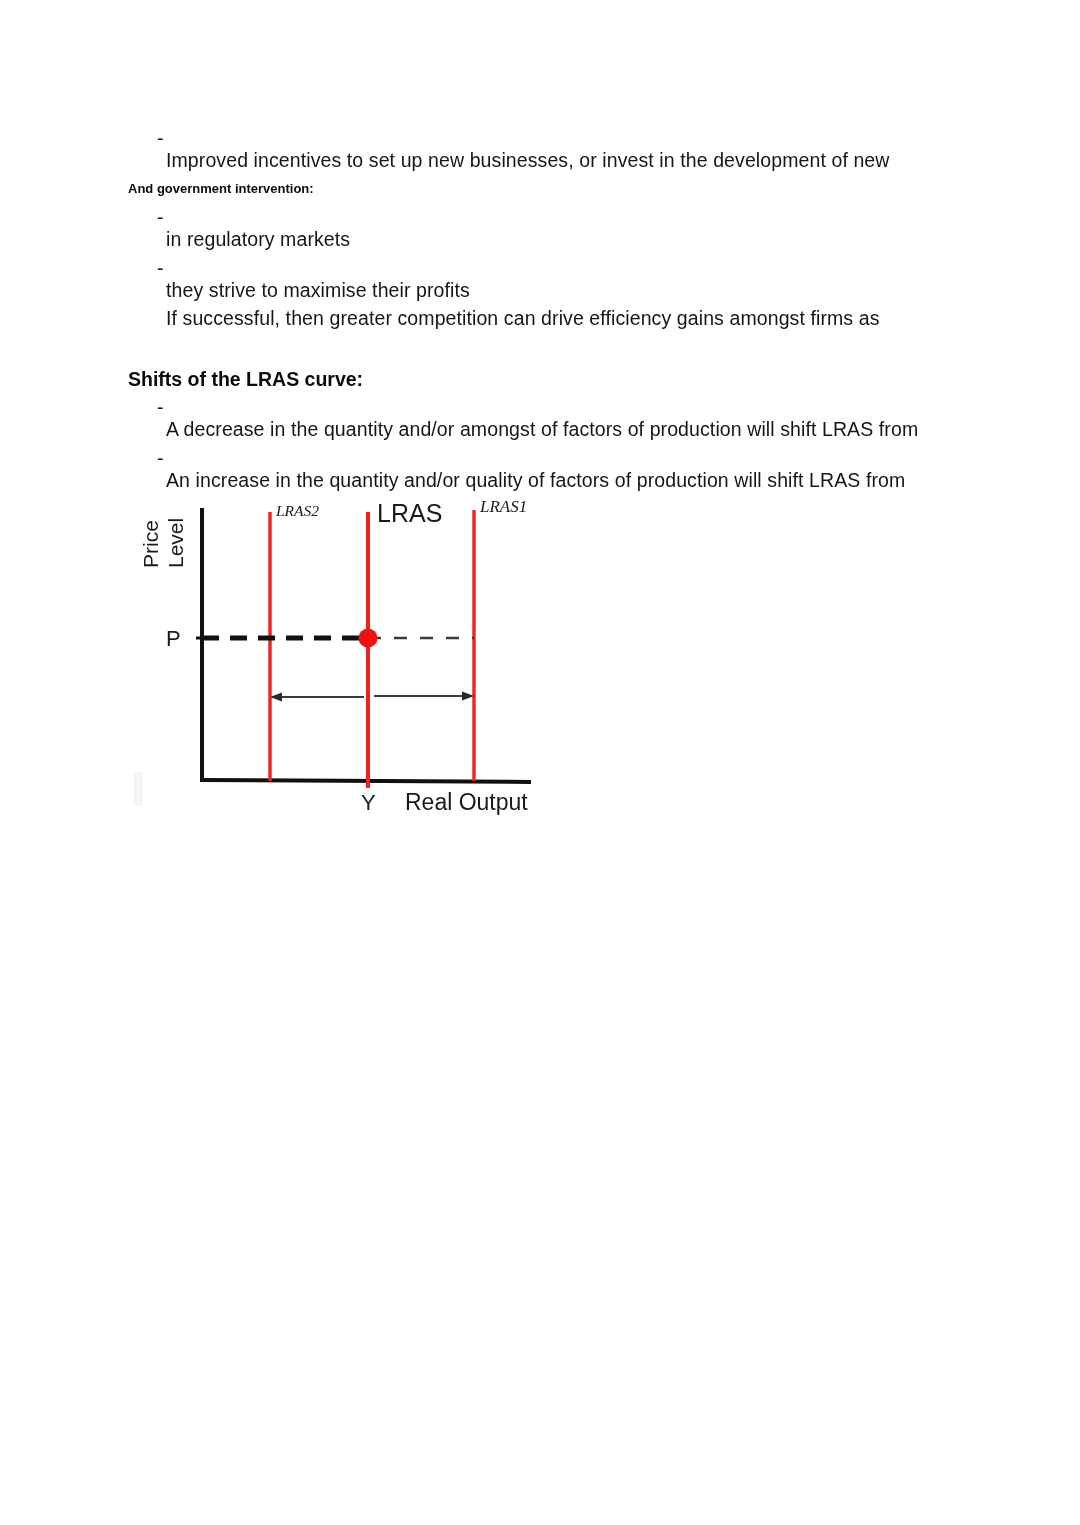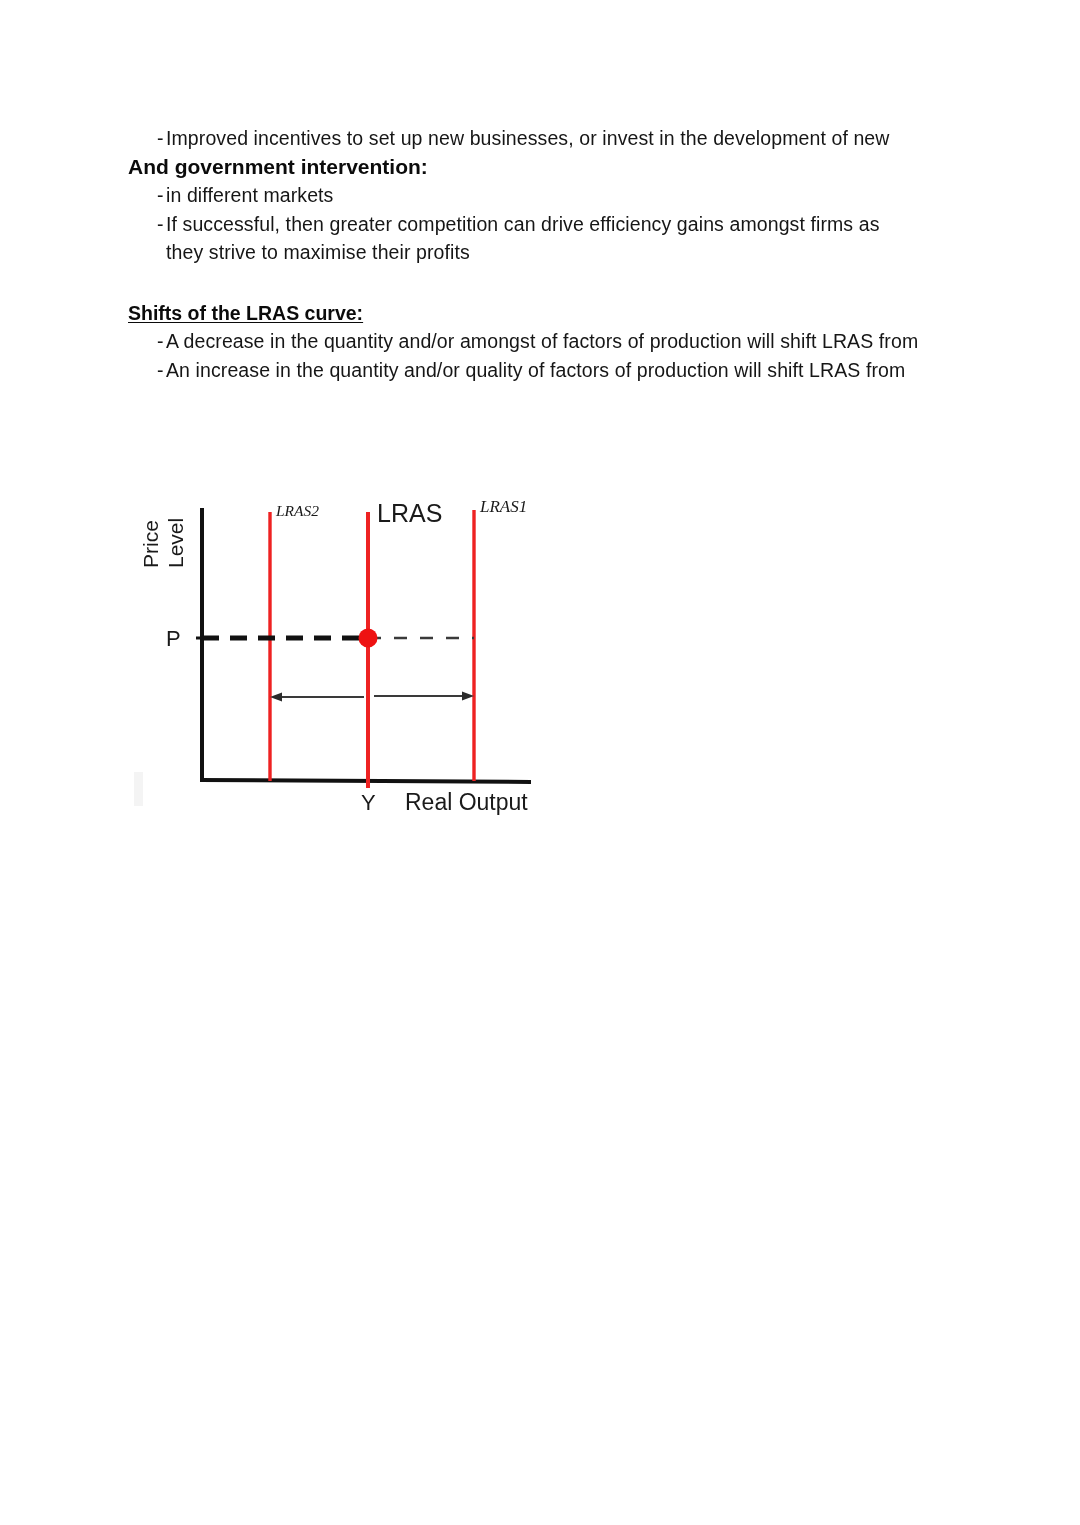--- a/index.html
+++ b/index.html
@@ -50,34 +50,34 @@
     line-height: 28.5px;
     color: #161616;
     padding-left: 29px;
     box-sizing: border-box;
   }
   .bullet-text {
     flex: 1 1 auto;
     font-size: 19.5px;
     line-height: 28.5px;
     color: #161616;
+    margin-top: 22px;
   }
 
   .heading-plain {
-    font-size: 21px;
+    font-size: 13px;
     line-height: 28.5px;
     font-weight: bold;
     color: #0b0b0b;
   }
   .heading-underline {
     font-size: 19.5px;
     line-height: 28.5px;
     font-weight: bold;
     color: #0b0b0b;
-    text-decoration: underline;
     text-underline-offset: 2px;
   }
   .vspace-md { height: 32px; }
 
   
   .diagram {
     position: absolute;
     left: 128px;
     top: 490px;
     width: 430px;
@@ -106,29 +106,29 @@
       <div class="bullet-text">
         <div class="para-line">Improved incentives to set up new businesses, or invest in the development of new</div>
       </div>
     </div>
 
     <div class="heading-plain">And government intervention:</div>
 
     <div class="bullet-row">
       <div class="bullet-dash">-</div>
       <div class="bullet-text">
-        <div class="para-line">in different markets</div>
-      </div>
-    </div>
-
-    <div class="bullet-row">
-      <div class="bullet-dash">-</div>
-      <div class="bullet-text">
+        <div class="para-line">in regulatory markets</div>
+      </div>
+    </div>
+
+    <div class="bullet-row">
+      <div class="bullet-dash">-</div>
+      <div class="bullet-text">
+        <div class="para-line">they strive to maximise their profits</div>
         <div class="para-line">If successful, then greater competition can drive efficiency gains amongst firms as</div>
-        <div class="para-line">they strive to maximise their profits</div>
       </div>
     </div>
 
     <div class="vspace-md"></div>
 
     <div class="heading-underline">Shifts of the LRAS curve:</div>
 
     <div class="bullet-row">
       <div class="bullet-dash">-</div>
       <div class="bullet-text">

